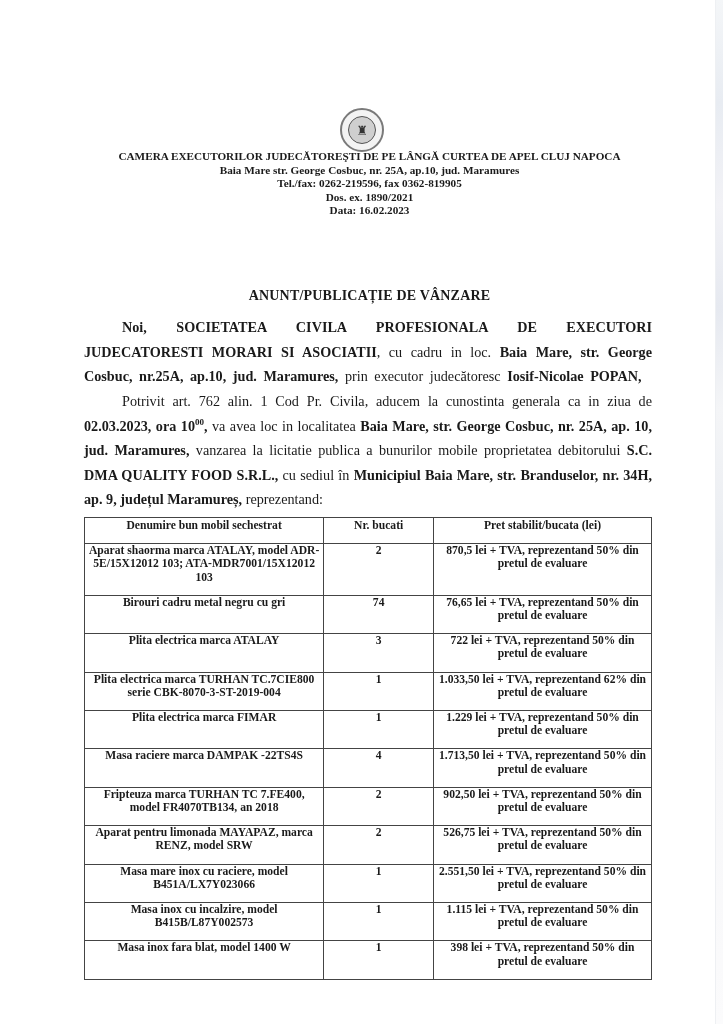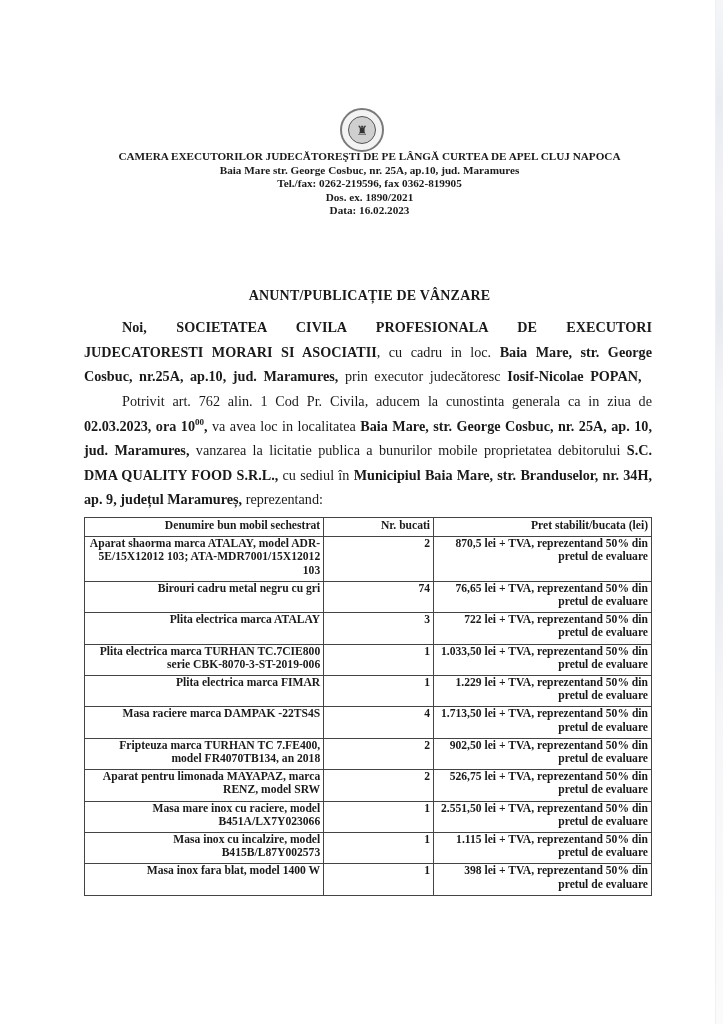--- a/index.html
+++ b/index.html
@@ -37,21 +37,21 @@
   }
   .para b { font-weight: bold; }
   .p1 { top: 315px; text-indent: 38px; word-spacing: 3px; }
   .p2 { top: 389px; text-indent: 38px; }
   .para sup { font-size: 9px; vertical-align: 6px; line-height: 0; }
   table.goods {
     position: absolute; left: 84px; top: 517px; width: 568px;
     border-collapse: collapse; font-size: 11.6px; font-weight: bold; line-height: 13.2px;
   }
   table.goods td, table.goods th {
-    border: 1px solid #444; text-align: right; vertical-align: top; padding: 0 3px 4px 3px;
+    border: 1px solid #444; text-align: center; vertical-align: top; padding: 0 3px 11px 3px;
   }
   table.goods th { font-weight: bold; padding-top: 1px; }
   .c1 { width: 236px; } .c2 { width: 105px; } .c3 { width: 215px; }
 </style>
 </head>
 <body>
 
 <div class="scan-edge"></div>
 
 <div class="crest">
@@ -90,23 +90,23 @@
         <td>Birouri cadru metal negru cu gri</td>
         <td>74</td>
         <td>76,65 lei + TVA, reprezentand 50% din pretul de evaluare</td>
       </tr>
     <tr>
         <td>Plita electrica marca ATALAY</td>
         <td>3</td>
         <td>722 lei + TVA, reprezentand 50% din pretul de evaluare</td>
       </tr>
     <tr>
-        <td>Plita electrica marca TURHAN TC.7CIE800 serie CBK-8070-3-ST-2019-006</td>
+        <td>Plita electrica marca TURHAN TC.7CIE800 serie CBK-8070-3-ST-2019-004</td>
         <td>1</td>
-        <td>1.033,50 lei + TVA, reprezentand 50% din pretul de evaluare</td>
+        <td>1.033,50 lei + TVA, reprezentand 62% din pretul de evaluare</td>
       </tr>
     <tr>
         <td>Plita electrica marca FIMAR</td>
         <td>1</td>
         <td>1.229 lei + TVA, reprezentand 50% din pretul de evaluare</td>
       </tr>
     <tr>
         <td>Masa raciere marca DAMPAK -22TS4S</td>
         <td>4</td>
         <td>1.713,50 lei + TVA, reprezentand 50% din pretul de evaluare</td>

